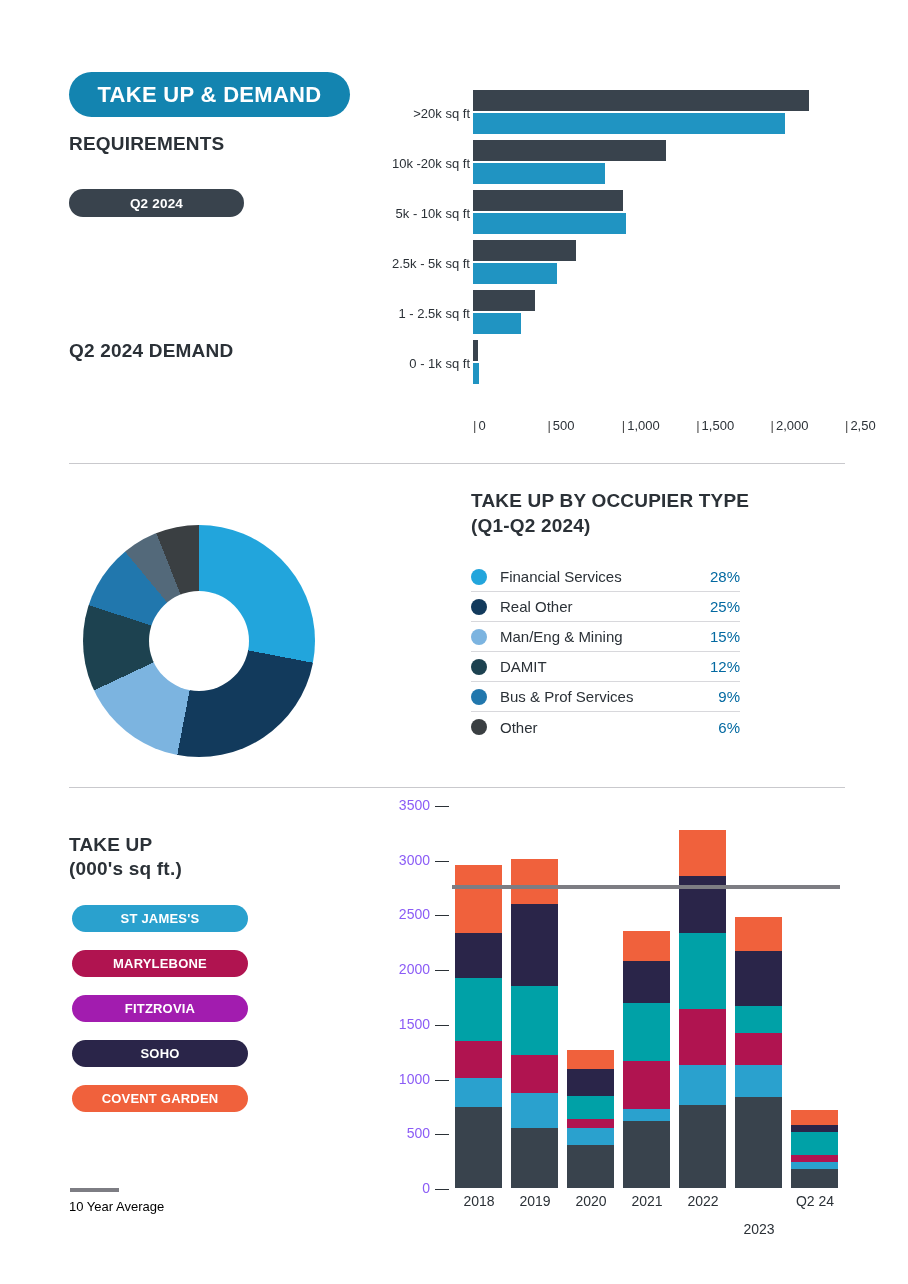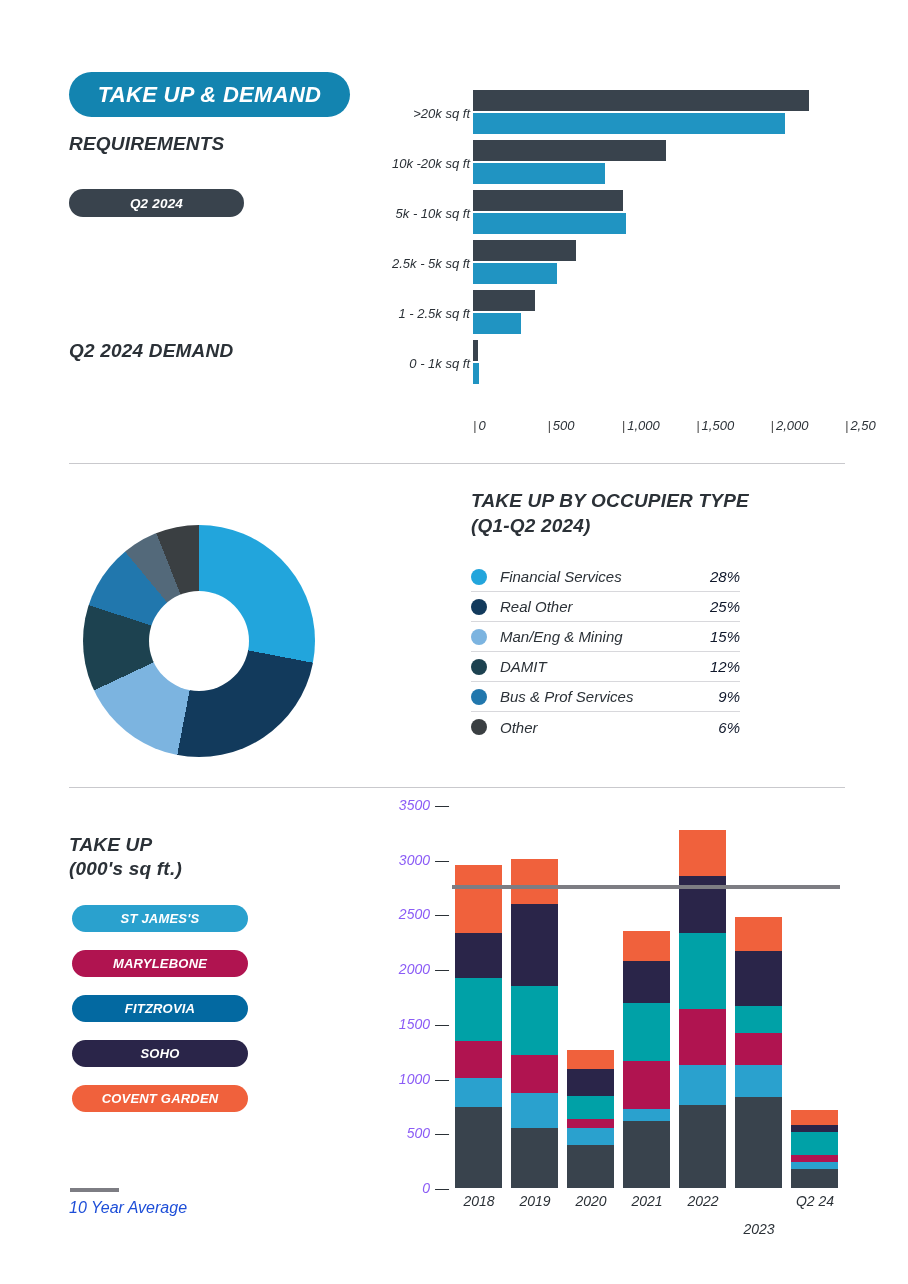--- a/index.html
+++ b/index.html
@@ -4,21 +4,21 @@
 <style>
   html, body { margin:0; padding:0; }
   body {
     width: 908px; height: 1284px;
     background: #ffffff;
     font-family: "Liberation Sans", sans-serif;
     color: #2b3137;
     overflow: hidden;
     position: relative;
   }
-  .page { position: relative; width: 908px; height: 1284px; font-style: italic; }
+  .page { position: relative; width: 908px; height: 1284px; }
 
   
   .pill {
     border-radius: 999px;
     color: #ffffff;
     display: flex;
     align-items: center;
     justify-content: center;
     font-weight: 700;
     letter-spacing: .2px;
@@ -95,36 +95,36 @@
   }
   #legend { position:absolute; left:471px; top:562px; width:269px; }
   .legend-row {
     display:flex; align-items:center;
     height:30px; border-bottom:1px solid #d8d8dc;
     box-sizing:border-box;
   }
   .legend-row:last-child { border-bottom:none; }
   .legend-dot { width:16px; height:16px; border-radius:50%; flex:0 0 auto; }
   .legend-label { margin-left:13px; font-size:15px; color:#2b3137; flex:1 1 auto; }
-  .legend-val { font-size:15px; color:#0f172a; font-weight:400; }
+  .legend-val { font-size:15px; color:#0369a1; font-weight:400; }
 
   
   #tu-heading {
     position:absolute; left:69px; top:833px;
     font-size:19px; font-weight:700; line-height:24px; letter-spacing:.2px;
   }
   #area-pills { position:absolute; left:72px; top:905px; width:176px; }
   .area-pill {
     width:176px; height:27px; margin-bottom:18px;
     font-size:13px; font-weight:700;
   }
   #avg-line-key {
     position:absolute; left:70px; top:1188px; width:49px; height:4px; background:#7d7d83;
   }
-  #avg-label { position:absolute; left:69px; top:1199px; font-size:16px; color:#1d4ed8; }
+  #avg-label { position:absolute; left:69px; top:1199px; font-size:13px; color:#000000; }
 
   
   #stack { position:absolute; left:390px; top:805px; width:455px; height:420px; }
   .y-tick {
     position:absolute; right:396px; font-size:14px; color:#8b5cf6;
     white-space:nowrap; transform:translateY(-50%);
   }
   .y-tick:after {
     content:"—"; margin-left:5px; color:#2b3137;
   }
@@ -259,21 +259,21 @@
 
   <div>
     <div id="tu-heading">
       <div>TAKE UP</div>
       <div>(000's sq ft.)</div>
     </div>
 
     <div id="area-pills">
         <div class="pill area-pill" style="background: rgb(42, 161, 206);">ST JAMES'S</div>
         <div class="pill area-pill" style="background: rgb(176, 20, 80);">MARYLEBONE</div>
-        <div class="pill area-pill" style="background: #0369a1;">FITZROVIA</div>
+        <div class="pill area-pill" style="background: #a21caf;">FITZROVIA</div>
         <div class="pill area-pill" style="background: rgb(42, 37, 73);">SOHO</div>
         <div class="pill area-pill" style="background: rgb(240, 97, 60);">COVENT GARDEN</div>
       </div>
 
     <div id="avg-line-key" style="background: rgb(125, 125, 131);"></div>
     <div id="avg-label">10 Year Average</div>
 
     <div id="stack">
       <div id="plot">
           <div class="col" style="left: 5px;">

